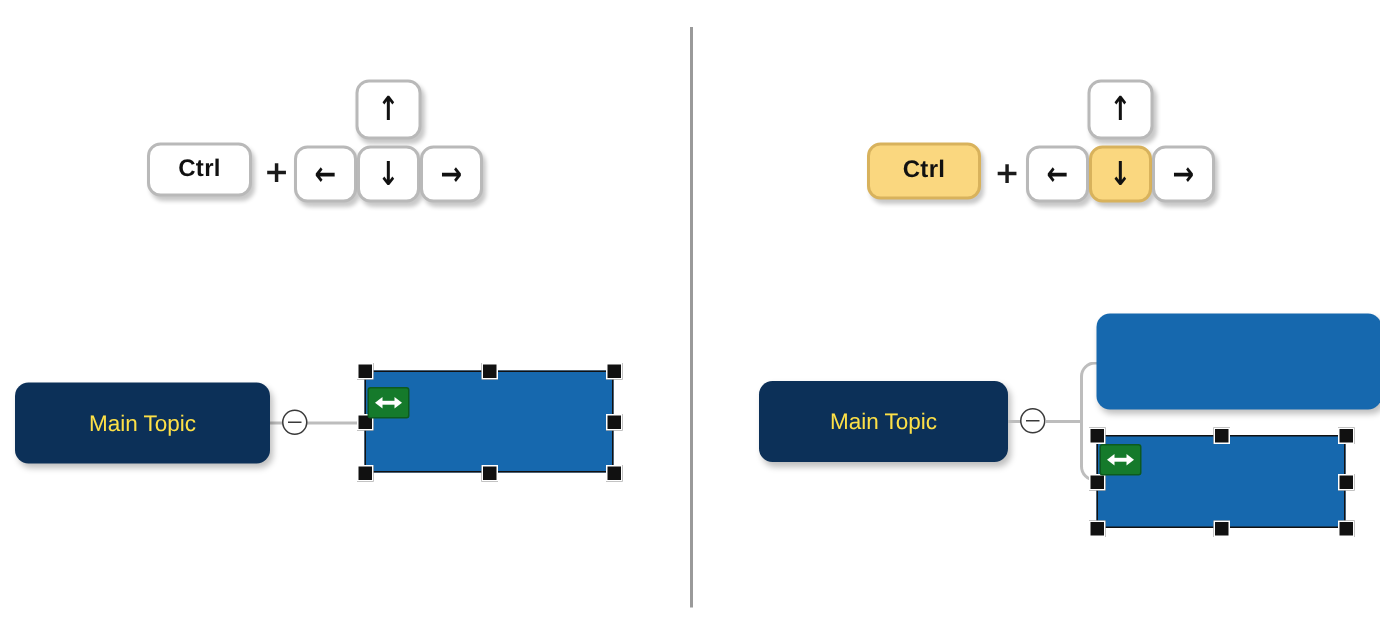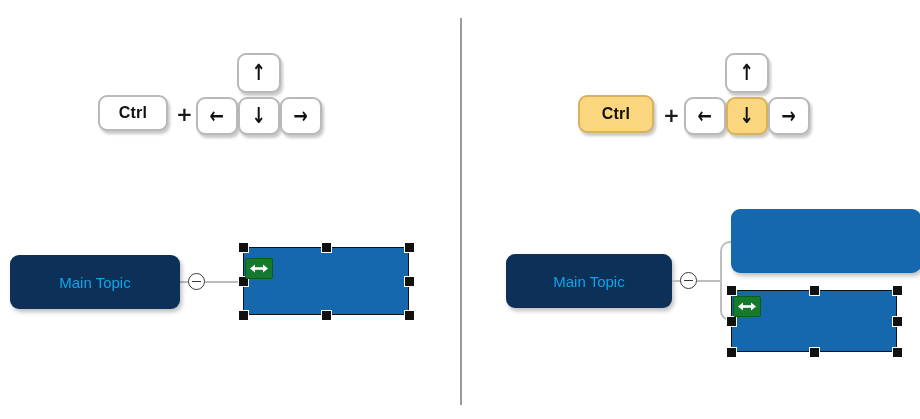--- a/index.html
+++ b/index.html
@@ -74,21 +74,21 @@
   .node {
     position: absolute;
     box-sizing: border-box;
     display: flex;
     align-items: center;
     justify-content: center;
   }
   .node.main {
     background: #0c3058;
     border-radius: 9px;
-    color: #0ea5e9;
+    color: #fde047;
     font-size: 15px;
     box-shadow: 2px 3px 4px rgba(0,0,0,0.25);
   }
   .node.child {
     background: #1668ae;
     border-radius: 9px;
     box-shadow: 2px 3px 4px rgba(0,0,0,0.25);
   }
   .node.child.selected {
     border-radius: 0;

